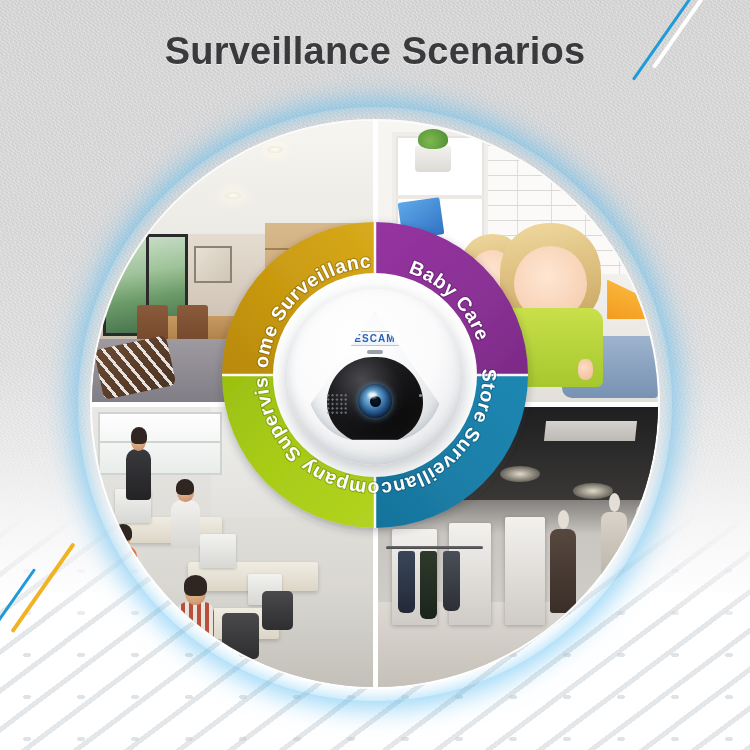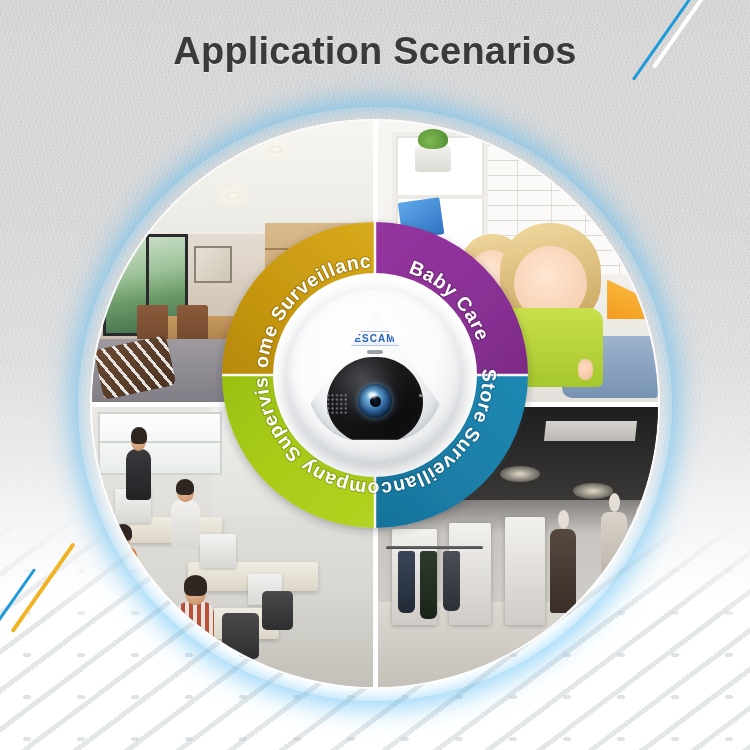--- a/index.html
+++ b/index.html
@@ -262,21 +262,21 @@
   <div class="bg-base"></div>
   <div class="bg-noise"></div>
   <div class="bg-dots"></div>
   <div class="bg-dots2"></div>
 
   <div class="deco deco-tr-blue"></div>
   <div class="deco deco-tr-white"></div>
   <div class="deco deco-bl-yellow"></div>
   <div class="deco deco-bl-blue"></div>
 
-  <div class="title">Application Scenarios</div>
+  <div class="title">Surveillance Scenarios</div>
 
   <div class="glow"></div>
   <div class="glow2"></div>
 
   <div class="circle">
 
     <div class="quad q-tl">
       <div class="ph-living">
         <div class="lv-ceiling"></div>
         <div class="lv-light" style="left:30%;top:12%"></div>

